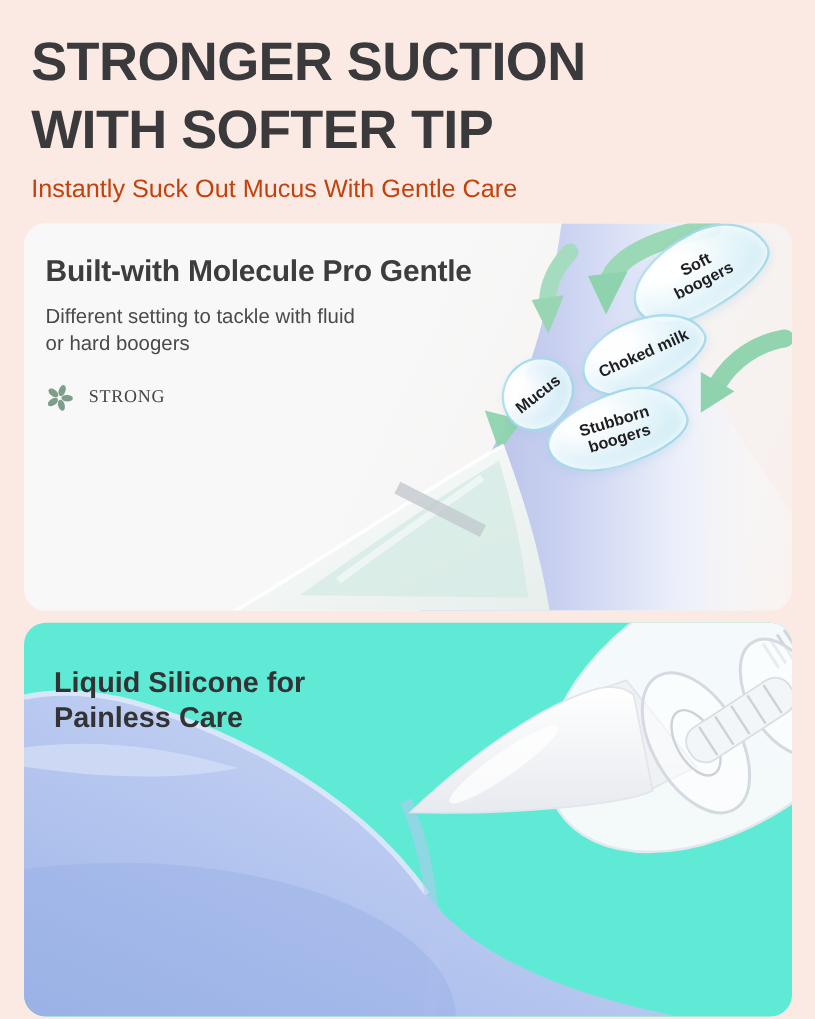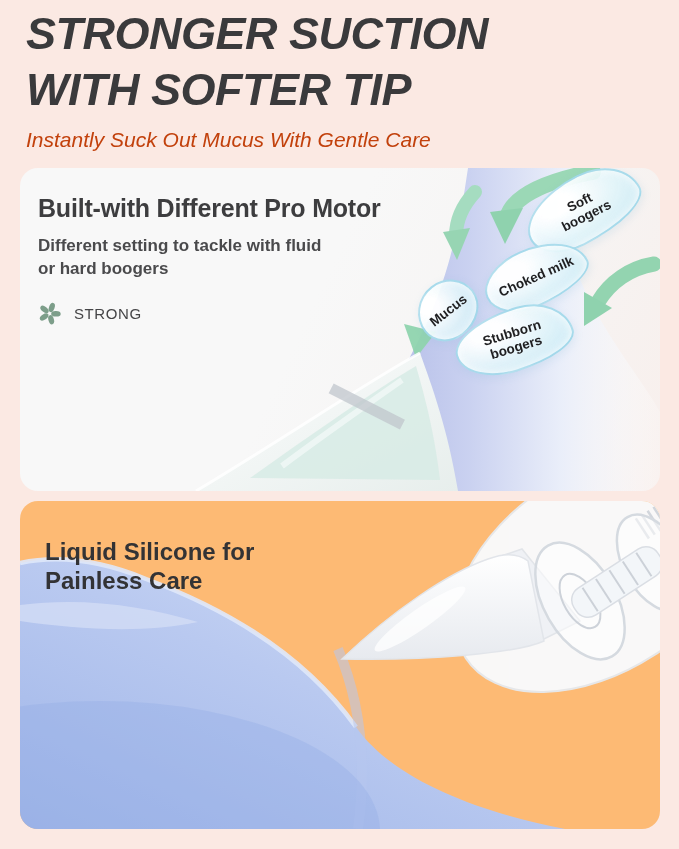--- a/index.html
+++ b/index.html
@@ -2,54 +2,54 @@
 <html><head>
 <meta charset="utf-8">
 <style>
   html,body{margin:0;padding:0;}
   body{
     width:679px;height:849px;
     background:#fbe9e3;
     font-family:"Liberation Sans", sans-serif;
     position:relative;overflow:hidden;
   }
-  .header{padding:6px 24px 0 26px;font-style:italic;}
+  .header{padding:24px 24px 0 26px;}
   .title{
     margin:0;font-size:45px;line-height:56px;font-weight:700;
     color:#3a3a3c;letter-spacing:-0.5px;
   }
   .subtitle{
     margin:10px 0 0 0;font-size:21px;color:#c2410c;font-weight:400;
   }
   .card{
     position:relative;margin-left:20px;width:640px;
     border-radius:18px;overflow:hidden;
   }
   .card-motor{
     margin-top:16px;height:323px;
     background:linear-gradient(115deg,#f8f8f8 45%,#f6f4f3 72%,#f8efec 100%);
   }
   .card-silicone{
-    margin-top:10px;height:328px;background:#fdba74;
+    margin-top:10px;height:328px;background:#5eead4;
   }
   .illu{position:absolute;inset:0;width:640px;height:323px;z-index:1;}
   .illu2{position:absolute;inset:0;width:640px;height:328px;z-index:1;}
   .card-motor h2{
     position:relative;z-index:3;margin:26px 0 0 18px;
     font-size:25px;color:#3d3d3f;font-weight:700;letter-spacing:-0.2px;
   }
   .desc{
     position:relative;z-index:3;margin:11px 0 4px 18px;
-    font-size:17px;line-height:23px;color:#4a4a4c;font-weight:bold;
+    font-size:17px;line-height:23px;color:#4a4a4c;
   }
   .modes{
     list-style:none;position:relative;z-index:3;
     margin:17px 0 0 18px;padding:0;
   }
-  .modes li{display:flex;align-items:center;gap:13px;height:33px;}
+  .modes li{display:flex;align-items:center;gap:13px;height:33px;font-family:Liberation Serif, serif;}
   .fan{flex:0 0 auto;display:block;}
   .mode-label{font-size:15px;letter-spacing:0.6px;color:#454547;}
   .bubble{
     position:absolute;z-index:2;
     display:flex;align-items:center;justify-content:center;text-align:center;
     font-weight:700;font-size:13.5px;line-height:15px;color:#1f1f21;
     background:radial-gradient(ellipse at 30% 25%,rgba(255,255,255,0.96) 15%,rgba(224,244,249,0.88) 55%,rgba(190,229,242,0.85) 100%);
     border:2px solid rgba(134,203,226,0.6);
     box-shadow:inset 0 0 10px rgba(255,255,255,0.95), 0 3px 8px rgba(125,185,215,0.18);
   }
@@ -123,21 +123,21 @@
   <div class="bubble b-milk">
       <span class="txt">Choked milk</span>
     </div>
   <div class="bubble b-mucus">
       <span class="txt">Mucus</span>
     </div>
   <div class="bubble b-stub">
       <span class="txt">Stubborn boogers</span>
     </div>
 
-  <h2>Built-with Different Pro Motor</h2>
+  <h2>Built-with Molecule Pro Gentle</h2>
   <p class="desc"><span>Different setting to tackle with fluid</span><br><span>or hard boogers</span></p>
 
   <ul class="modes">
     <li>
       <svg class="fan" width="23" height="23" viewBox="-13 -13 26 26">
         <g fill="#7d9e8a">
           <g>
               <ellipse cx="2.6" cy="-6.8" rx="3.1" ry="5.4" transform="rotate(20 2.6 -6.8)"></ellipse>
             </g>
           <g transform="rotate(72)">

